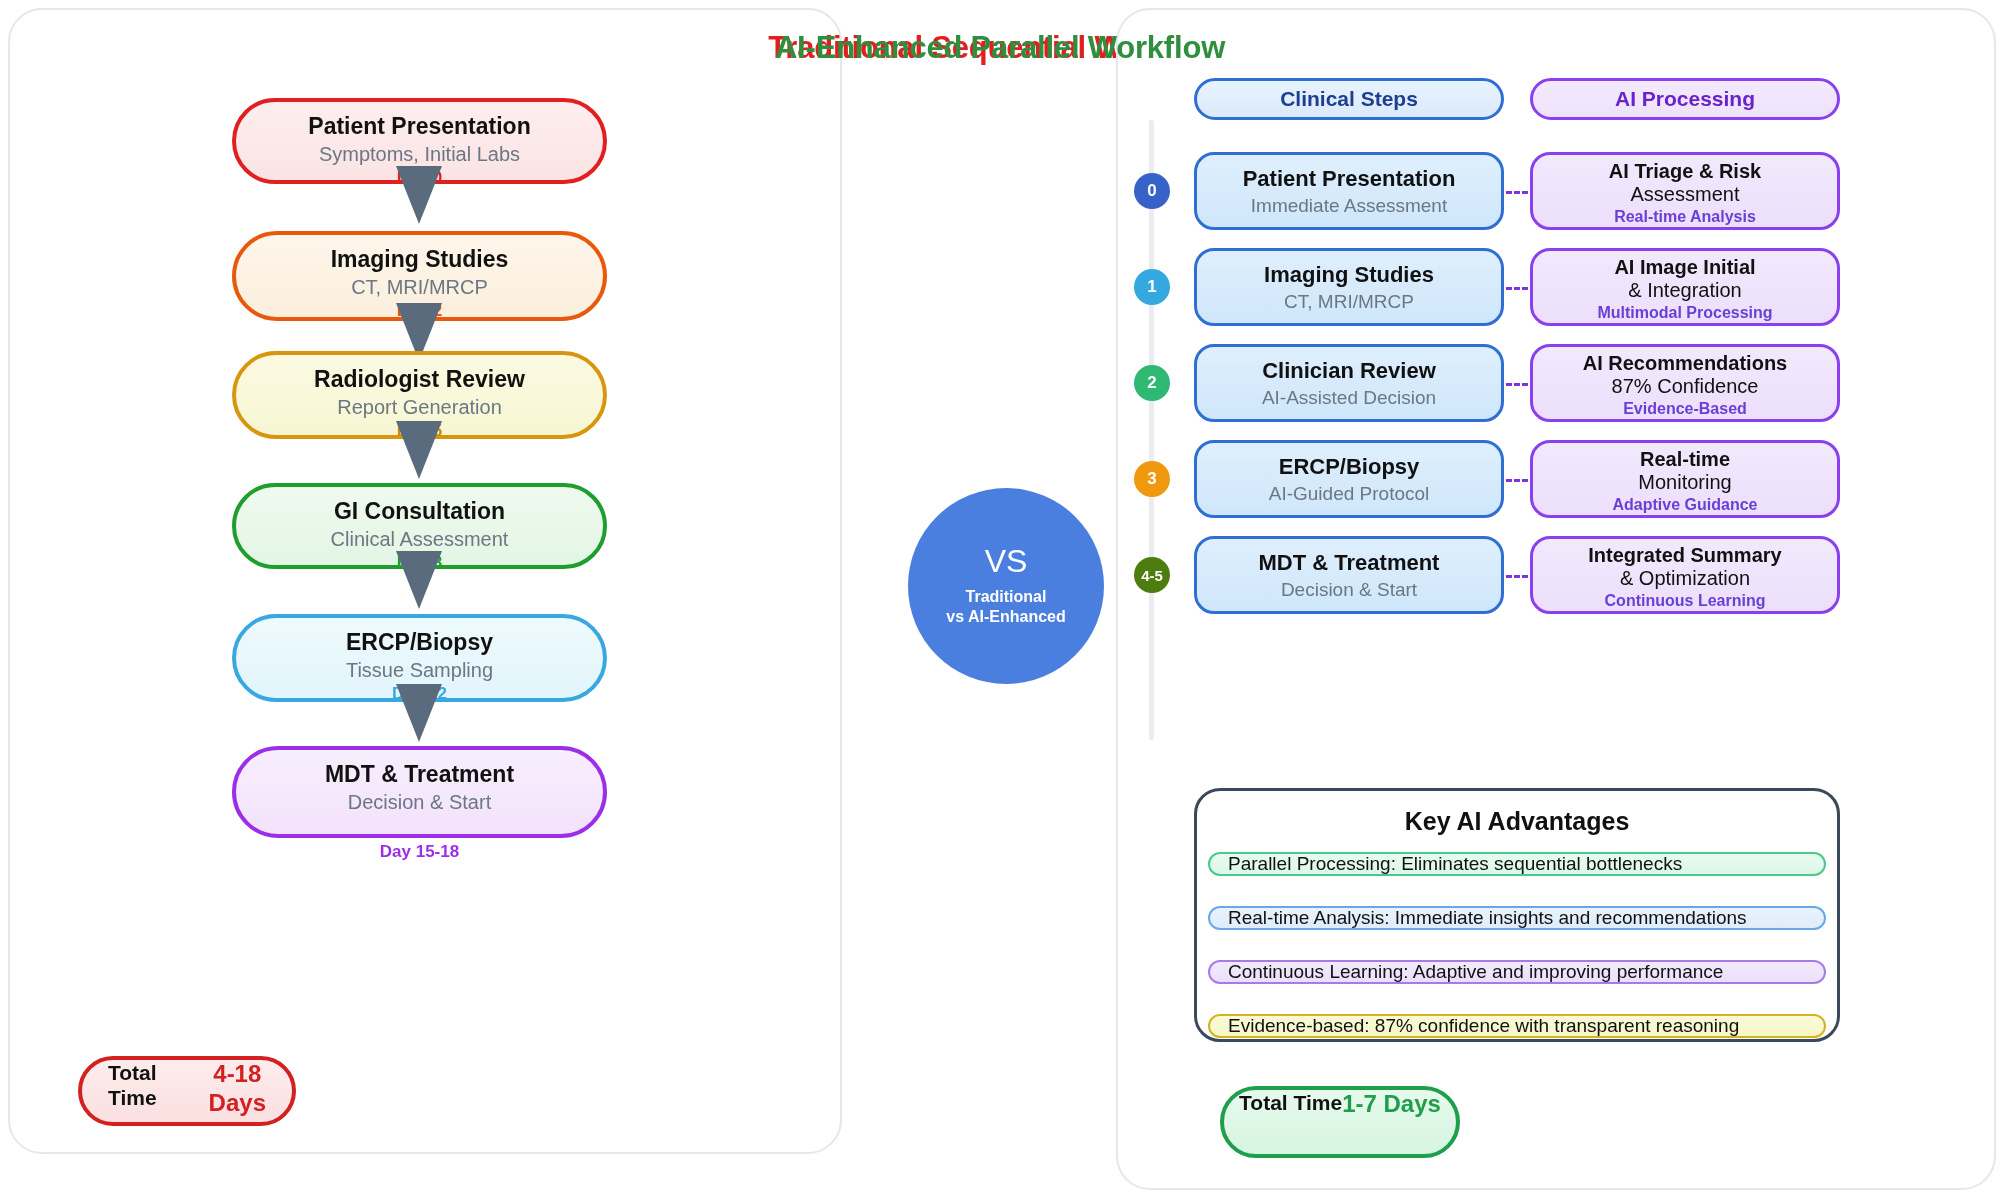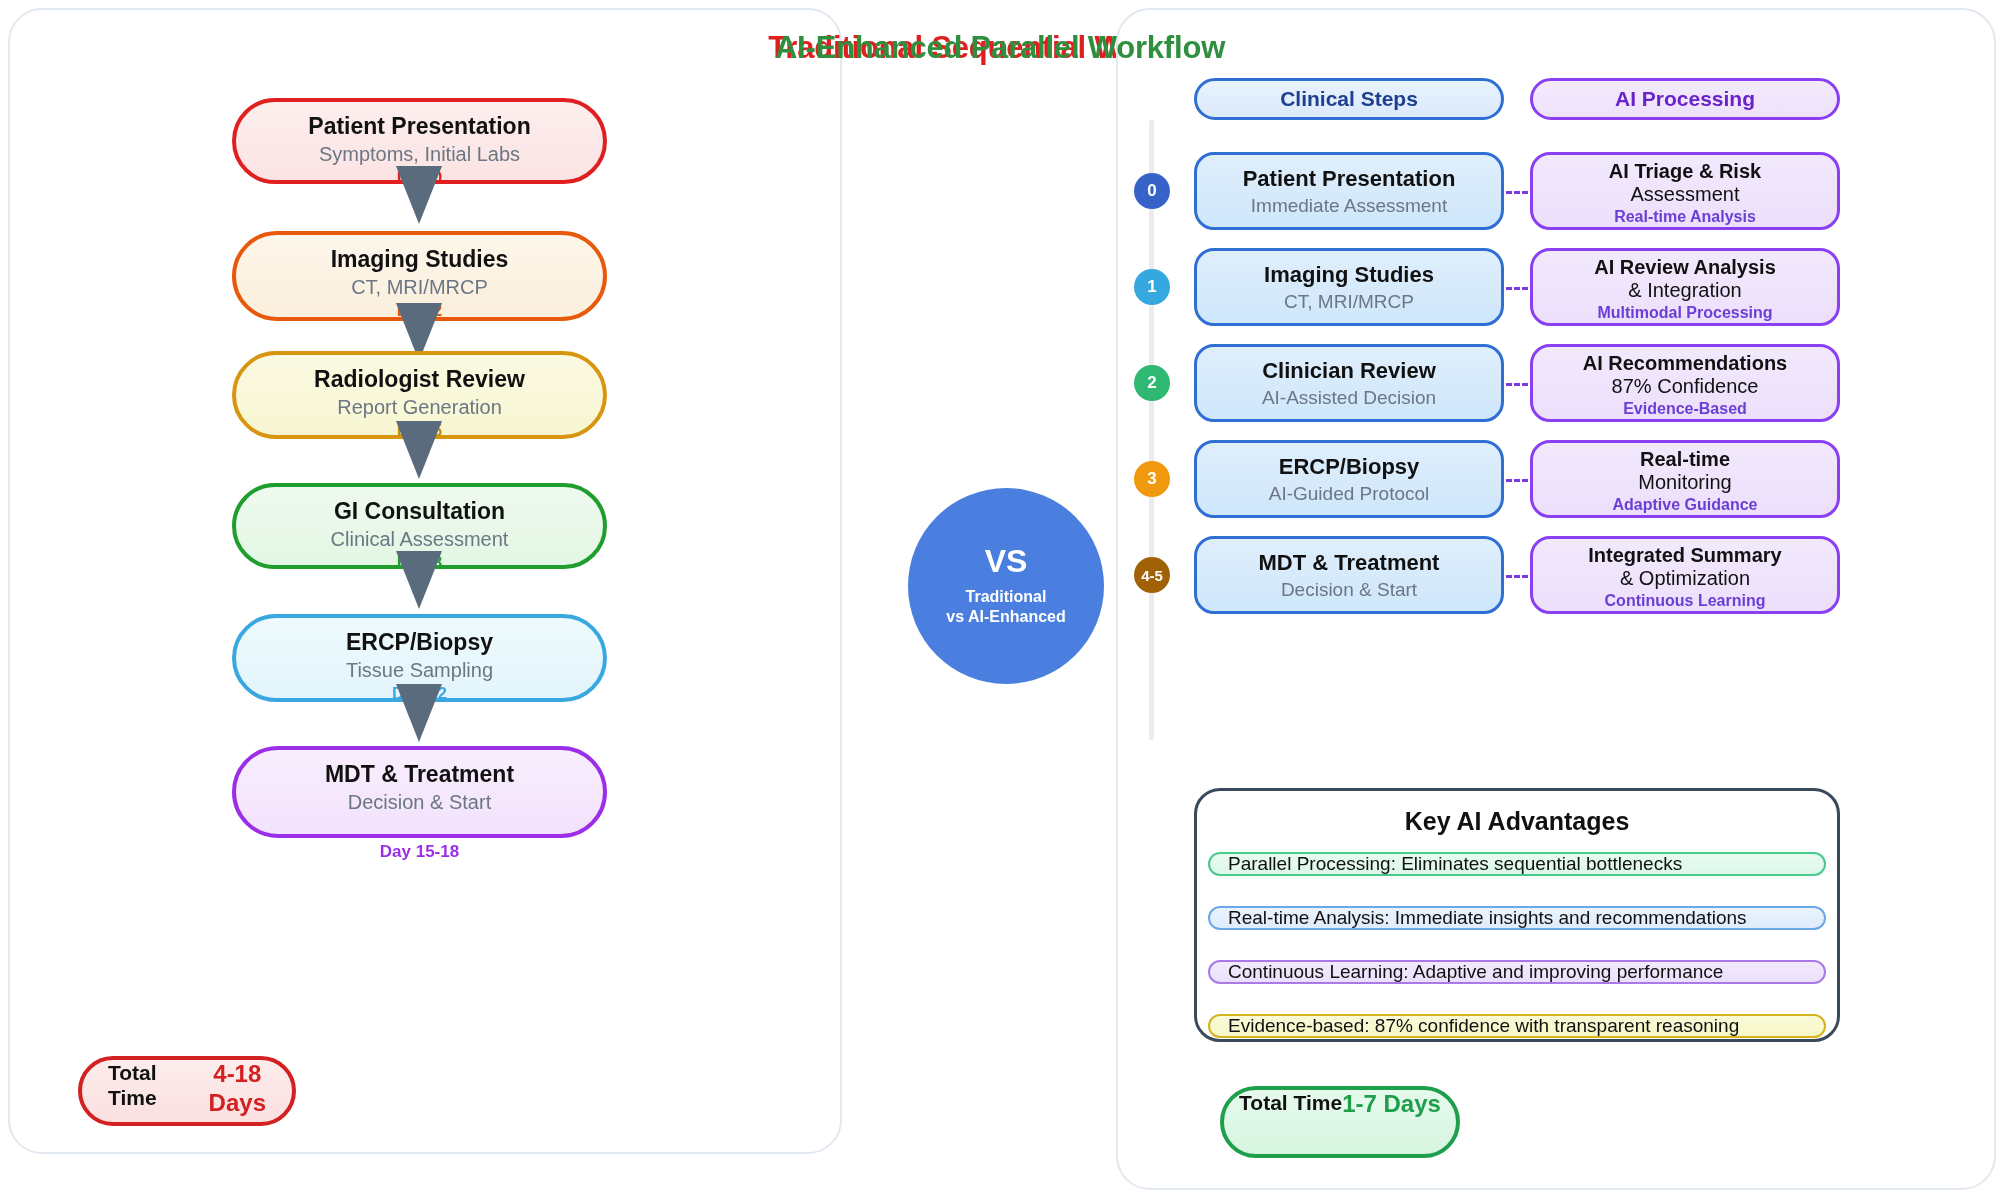--- a/index.html
+++ b/index.html
@@ -63,21 +63,21 @@
   .tp-value{font-size:24px;font-weight:bold;line-height:1.2;}
 
   
   #vs-circle{
     position:absolute;left:908px;top:488px;width:196px;height:196px;
     border-radius:50%;
     background:#4a7fe0;
     display:flex;flex-direction:column;align-items:center;justify-content:center;
     color:#fff;
   }
-  #vs-main{font-size:32px;font-weight:bold;line-height:1;}
+  #vs-main{font-size:32px;font-weight:normal;line-height:1;}
   #vs-sub{font-size:16px;font-weight:bold;line-height:1.22;margin-top:10px;text-align:center;}
 
   
   .col-head{
     position:absolute;height:42px;border-radius:24px;border:3px solid #000;
     box-sizing:border-box;display:flex;align-items:center;justify-content:center;
     font-size:21px;font-weight:bold;
   }
   #col-head-clinical{left:1194px;top:78px;width:310px;
     border-color:#2f6fd4;background:linear-gradient(180deg,#e7f3fd,#dce9fb);color:#1e3f8f;}
@@ -225,21 +225,21 @@
         <div class="ab-l2">Assessment</div>
         <div class="ab-l3">Real-time Analysis</div>
       </div>
       <div class="step-dot" style="left: 1134px; top: 269px; background: rgb(53, 168, 224);">1</div>
       <div class="clin-box" style="top: 248px;">
         <div class="cb-title">Imaging Studies</div>
         <div class="cb-sub">CT, MRI/MRCP</div>
       </div>
       <div class="connector" style="top: 287px;"></div>
       <div class="ai-box" style="top: 248px;">
-        <div class="ab-l1">AI Review Analysis</div>
+        <div class="ab-l1">AI Image Initial</div>
         <div class="ab-l2">&amp; Integration</div>
         <div class="ab-l3">Multimodal Processing</div>
       </div>
       <div class="step-dot" style="left: 1134px; top: 365px; background: rgb(46, 184, 114);">2</div>
       <div class="clin-box" style="top: 344px;">
         <div class="cb-title">Clinician Review</div>
         <div class="cb-sub">AI-Assisted Decision</div>
       </div>
       <div class="connector" style="top: 383px;"></div>
       <div class="ai-box" style="top: 344px;">
@@ -251,21 +251,21 @@
       <div class="clin-box" style="top: 440px;">
         <div class="cb-title">ERCP/Biopsy</div>
         <div class="cb-sub">AI-Guided Protocol</div>
       </div>
       <div class="connector" style="top: 479px;"></div>
       <div class="ai-box" style="top: 440px;">
         <div class="ab-l1">Real-time</div>
         <div class="ab-l2">Monitoring</div>
         <div class="ab-l3">Adaptive Guidance</div>
       </div>
-      <div class="step-dot" style="left: 1134px; top: 557px; background: #a16207; font-size: 15px;">4-5</div>
+      <div class="step-dot" style="left: 1134px; top: 557px; background: #4d7c0f; font-size: 15px;">4-5</div>
       <div class="clin-box" style="top: 536px;">
         <div class="cb-title">MDT &amp; Treatment</div>
         <div class="cb-sub">Decision &amp; Start</div>
       </div>
       <div class="connector" style="top: 575px;"></div>
       <div class="ai-box" style="top: 536px;">
         <div class="ab-l1">Integrated Summary</div>
         <div class="ab-l2">&amp; Optimization</div>
         <div class="ab-l3">Continuous Learning</div>
       </div>

